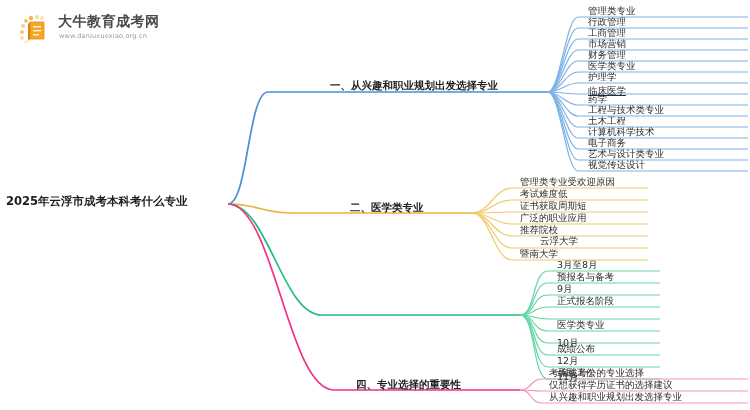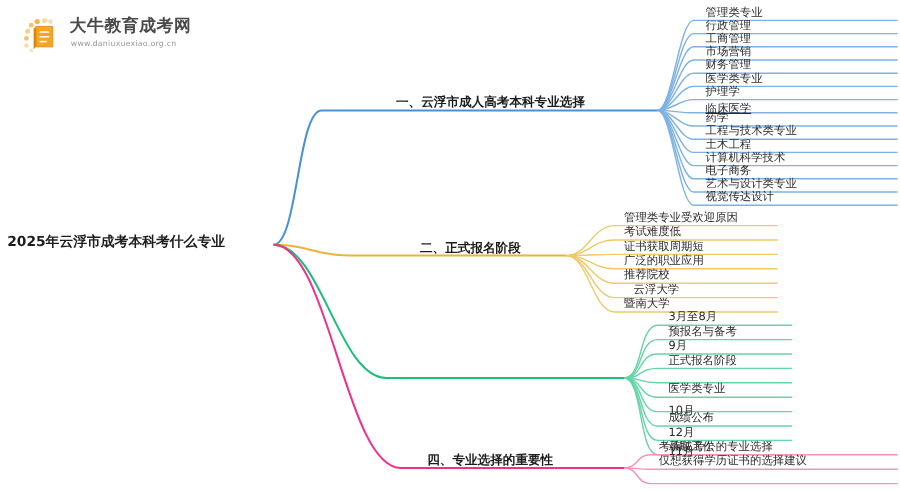--- a/index.html
+++ b/index.html
@@ -163,22 +163,22 @@
 
     <g fill="none" stroke="#f692bf" stroke-width="1.2">
       <path d="M520,390 C532,390 530,379 542,379 L748,379"></path>
       <path d="M520,390 C532,390 530,391 542,391 L748,391"></path>
       <path d="M520,390 C532,390 530,403 542,403 L748,403"></path>
     </g>
   </svg>
 
   <div class="node node-root" style="left:6px; top:196px;">2025年云浮市成考本科考什么专业</div>
 
-  <div class="node node-branch" style="left:330px; top:80px;">一、云浮市成人高考本科专业选择</div>
-  <div class="node node-branch" style="left:350px; top:202px;">二、正式报名阶段</div>
+  <div class="node node-branch" style="left:330px; top:80px;">一、从兴趣和职业规划出发选择专业</div>
+  <div class="node node-branch" style="left:350px; top:202px;">二、医学类专业</div>
   <div class="node node-branch" style="left:356px; top:379px;">四、专业选择的重要性</div>
 
   <div class="node node-leaf" style="left:588px; top:6px;">管理类专业</div>
   <div class="node node-leaf" style="left:588px; top:17px;">行政管理</div>
   <div class="node node-leaf" style="left:588px; top:28px;">工商管理</div>
   <div class="node node-leaf" style="left:588px; top:39px;">市场营销</div>
   <div class="node node-leaf" style="left:588px; top:50px;">财务管理</div>
   <div class="node node-leaf" style="left:588px; top:61px;">医学类专业</div>
   <div class="node node-leaf" style="left:588px; top:72px;">护理学</div>
   <div class="node node-leaf" style="left:588px; top:86px;text-decoration:underline;">临床医学</div>
@@ -188,30 +188,31 @@
   <div class="node node-leaf" style="left:588px; top:127px;">计算机科学技术</div>
   <div class="node node-leaf" style="left:588px; top:138px;">电子商务</div>
   <div class="node node-leaf" style="left:588px; top:149px;">艺术与设计类专业</div>
   <div class="node node-leaf" style="left:588px; top:160px;">视觉传达设计</div>
 
   <div class="node node-leaf" style="left:520px; top:177px;">管理类专业受欢迎原因</div>
   <div class="node node-leaf" style="left:520px; top:189px;">考试难度低</div>
   <div class="node node-leaf" style="left:520px; top:201px;">证书获取周期短</div>
   <div class="node node-leaf" style="left:520px; top:213px;">广泛的职业应用</div>
   <div class="node node-leaf" style="left:520px; top:225px;">推荐院校</div>
-  <div class="node node-leaf" style="left:528px; top:237px;">云浮大学</div>
+  <div class="node node-leaf" style="left:540px; top:237px;font-family:Liberation Serif, serif;">云浮大学</div>
   <div class="node node-leaf" style="left:520px; top:249px;">暨南大学</div>
 
   <div class="node node-leaf" style="left:557px; top:260px;">3月至8月</div>
   <div class="node node-leaf" style="left:557px; top:272px;">预报名与备考</div>
   <div class="node node-leaf" style="left:557px; top:284px;">9月</div>
   <div class="node node-leaf" style="left:557px; top:296px;">正式报名阶段</div>
   <div class="node node-leaf" style="left:557px; top:308px;margin-top:30px;">10月</div>
   <div class="node node-leaf" style="left:557px; top:320px;">医学类专业</div>
   <div class="node node-leaf" style="left:557px; top:332px;margin-top:40px;">11月</div>
   <div class="node node-leaf" style="left:557px; top:344px;">成绩公布</div>
   <div class="node node-leaf" style="left:557px; top:356px;">12月</div>
   <div class="node node-leaf" style="left:557px; top:368px;">录取工作</div>
 
   <div class="node node-leaf" style="left:549px; top:368px;">考编或考公的专业选择</div>
   <div class="node node-leaf" style="left:549px; top:380px;">仅想获得学历证书的选择建议</div>
+  <div class="node node-leaf" style="left:549px; top:392px;">从兴趣和职业规划出发选择专业</div>
 
 </div>
 
 </body></html>

